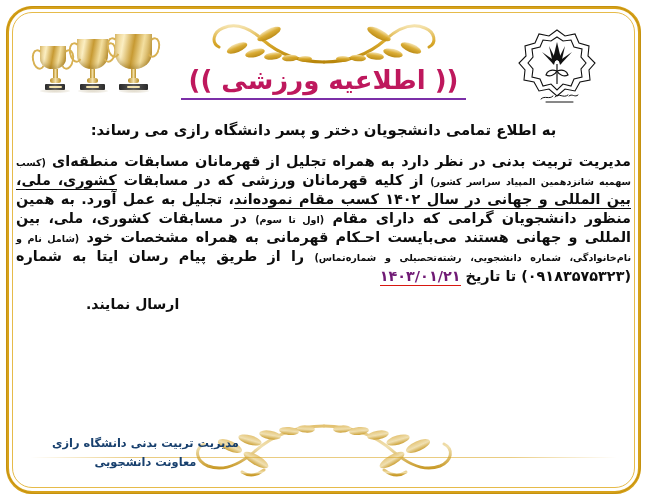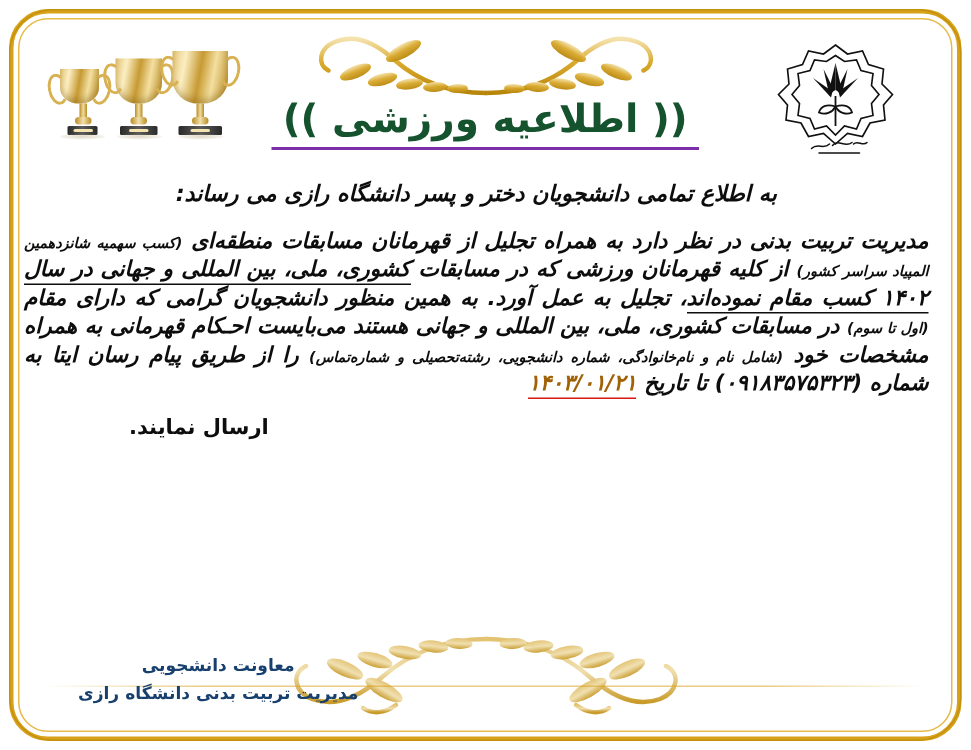--- a/index.html
+++ b/index.html
@@ -128,52 +128,51 @@
 
   
   .title-wrap{
     position:absolute;
     left:0;right:0;top:66px;
     text-align:center;
   }
   .title{
     display:inline-block;
     font-size:26px;font-weight:bold;
-    color:#14532d;
+    color:#be185d;
     border-bottom:2.2px solid #7b2fa8;
     padding:0 8px 2px;
     line-height:1.15;
     font-family:"DejaVu Sans",sans-serif;
   }
 
   
   .body-text{
     position:absolute;
     left:16px;right:16px;top:120px;
     direction:rtl;
     text-align:justify;
     color:#0d0d0d;
     font-family:"DejaVu Sans",sans-serif;
   }
   .line{
     font-size:14.4px;
     font-weight:bold;
     line-height:1.33;
-    margin:0 12px 10px 0;
+    margin:0 0 10px 0;
     white-space:normal;
-    font-style:italic;
   }
   .line.l1{text-align:center;margin-bottom:12px;font-size:14.8px;}
   .small{
     font-size:9.6px;
     font-weight:bold;
     vertical-align:baseline;
   }
   .u{border-bottom:1.4px solid #0d0d0d;padding-bottom:1px;}
-  .red{color:#a16207;}
+  .red{color:#701a75;}
   .red.u{border-bottom:1.6px solid #d8170f;}
   .arsal{
     text-align:left;
     font-size:14px;font-weight:bold;
     margin-top:4px;
     padding-left:70px;
   }
 
   
   .signature{
@@ -336,17 +335,17 @@
         <ellipse cx="198" cy="11" rx="9" ry="3.6" transform="rotate(-3 198 11)"></ellipse>
         <ellipse cx="112" cy="42" rx="14" ry="5" transform="rotate(30 112 42)"></ellipse>
         <ellipse cx="248" cy="42" rx="14" ry="5" transform="rotate(-30 248 42)"></ellipse>
       </g>
     </svg>
   </div>
 
   <div class="bottom-rule"></div>
 
   <div class="signature">
+    <div class="sig-line">مدیریت تربیت بدنی دانشگاه رازی</div>
     <div class="sig-line">معاونت دانشجویی</div>
-    <div class="sig-line">مدیریت تربیت بدنی دانشگاه رازی</div>
   </div>
 
 </div>
 
 </body></html>

